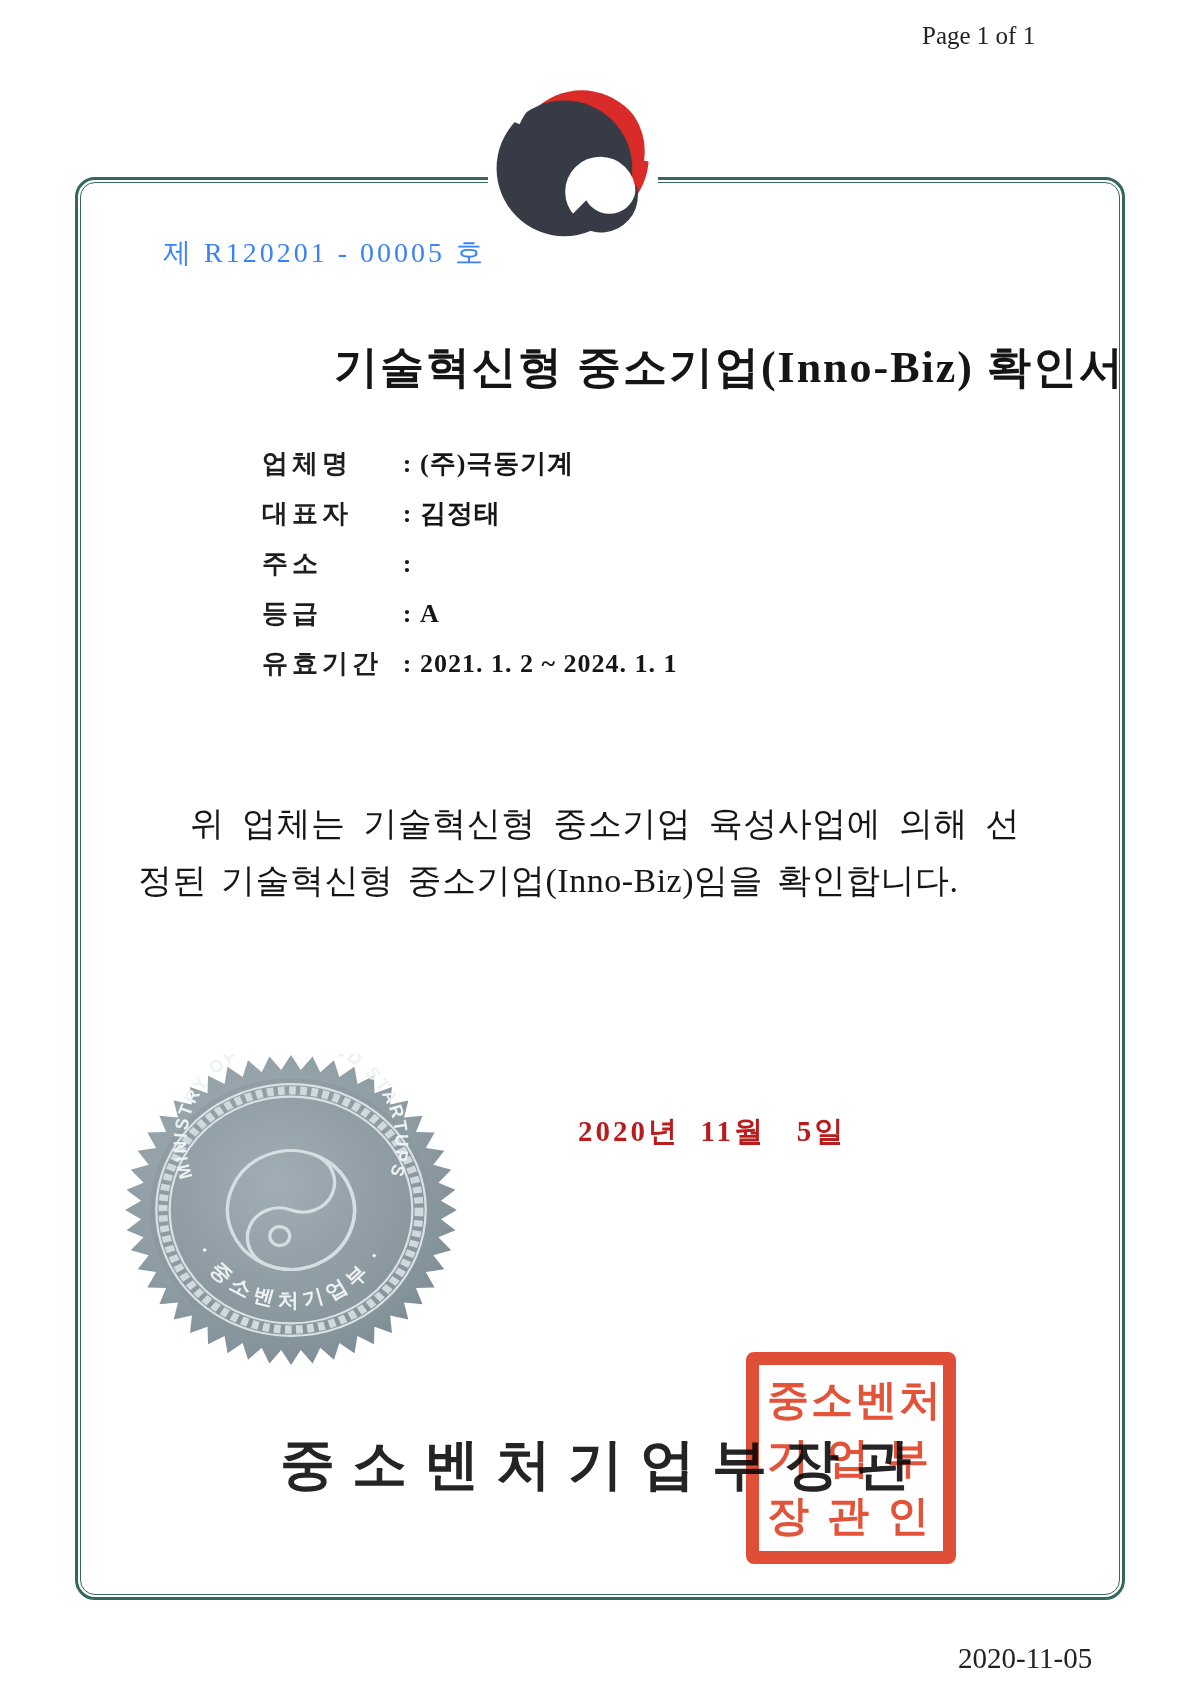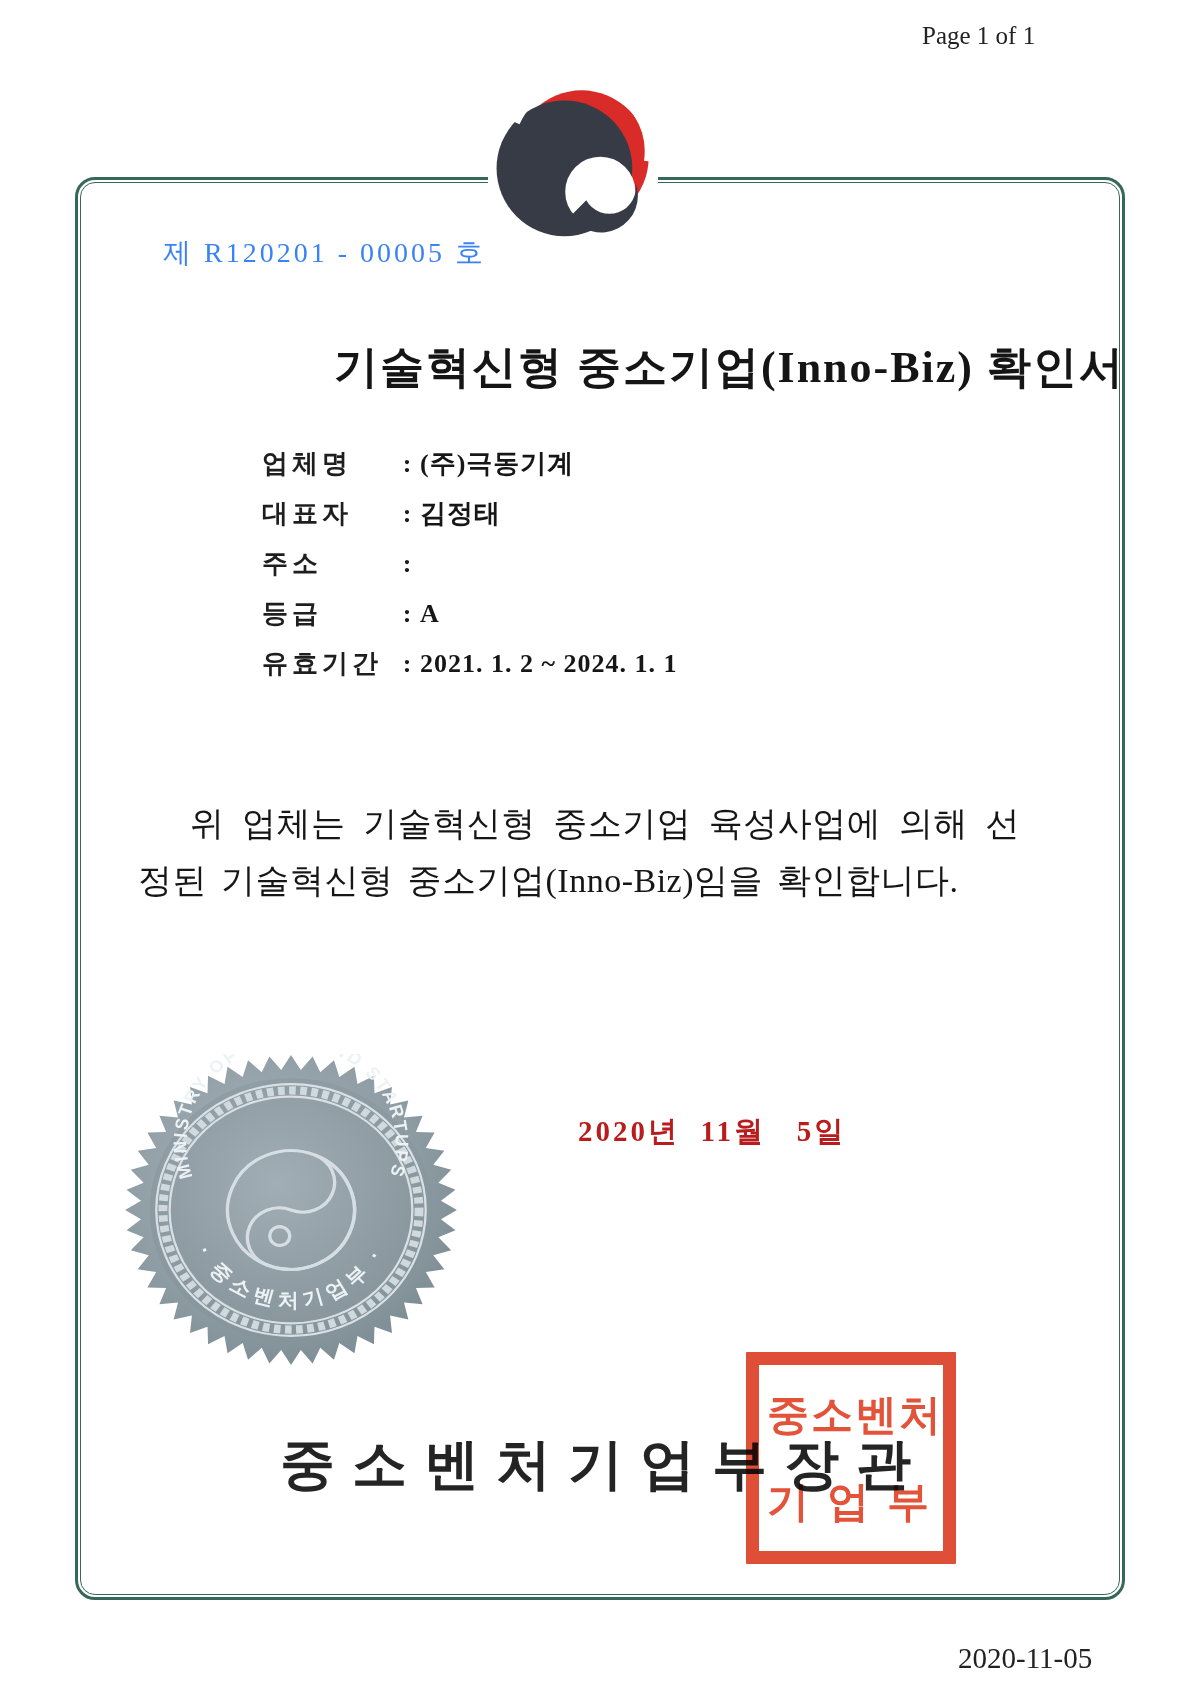--- a/index.html
+++ b/index.html
@@ -58,21 +58,21 @@
   .seal svg { width:100%; height:100%; }
 
   .issuer {
     position:absolute; left:280px; top:1428px; font-size:55px; letter-spacing:17px;
     font-weight:700; color:#242424; z-index:1; white-space:pre;
   }
 
   
   .stamp {
     position:absolute; left:746px; top:1352px; width:210px; height:212px;
-    border:13px solid #dd4128; border-radius:1px; z-index:2;
+    border:13px solid #dd4128; border-radius:8px; z-index:2;
     mix-blend-mode:multiply; opacity:0.93;
     display:flex; flex-direction:column; justify-content:space-around;
     padding:6px 8px; background:transparent;
   }
   .stamp-row {
     display:block; color:#e0462b; font-weight:700; font-size:42px; line-height:54px;
     font-family:"Liberation Sans", sans-serif; white-space:nowrap;
   }
   .stamp-row.r1 { letter-spacing:2px; }
   .stamp-row.r2, .stamp-row.r3 { letter-spacing:18px; }
@@ -169,15 +169,16 @@
       <textPath href="#arcBottom" startOffset="50%" text-anchor="middle">· 중소벤처기업부 ·</textPath>
     </text>
   </svg>
 </div>
 
 <div class="issuer">중소벤처기업부장관</div>
 
 <div class="stamp">
   <span class="stamp-row r1">중소벤처</span>
   <span class="stamp-row r2">기업부</span>
+  <span class="stamp-row r3">장관인</span>
 </div>
 
 <div class="footer-date">2020-11-05</div>
 
 </body></html>

